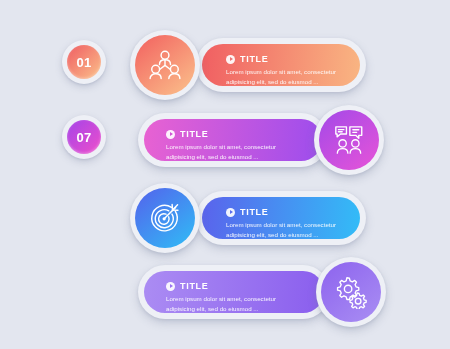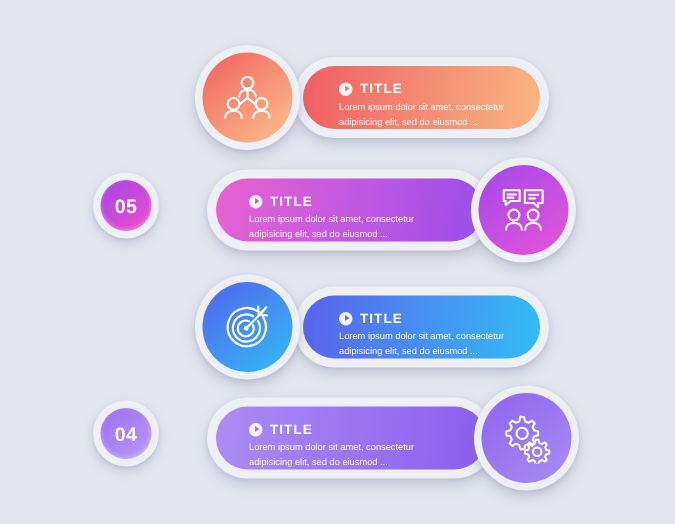--- a/index.html
+++ b/index.html
@@ -134,20 +134,23 @@
     font-size: 6.2px;
     line-height: 1.58;
     max-width: 134px;
   }
 </style>
 </head>
 <body style="background: rgb(227, 230, 239);">
 
 <div class="infographic">
 
+  <div class="num-badge" style="left:62px; top:40px;">
+    <div class="num-badge-inner" style="background:linear-gradient(135deg,#ef5d63 0%,#fbc08a 100%);">01</div>
+  </div>
 
   <div class="icon-circle" style="left:130px; top:30px;">
     <div class="icon-circle-inner" style="background:linear-gradient(140deg,#f2605f 0%,#fbc28c 100%);">
       <svg viewBox="0 0 40 40" fill="none" stroke="#ffffff" stroke-width="1.7" stroke-linecap="round" stroke-linejoin="round">
         <circle cx="20" cy="8.5" r="4.6"></circle>
         <path d="M13.5 19.5c0-3.6 2.9-5.6 6.5-5.6s6.5 2 6.5 5.6"></path>
         <circle cx="9" cy="25" r="4.6"></circle>
         <path d="M2.5 36c0-3.6 2.9-5.6 6.5-5.6s6.5 2 6.5 5.6"></path>
         <circle cx="31" cy="25" r="4.6"></circle>
         <path d="M24.5 36c0-3.6 2.9-5.6 6.5-5.6s6.5 2 6.5 5.6"></path>
@@ -164,21 +167,21 @@
               <i></i>
             </span>
           <span>TITLE</span>
         </div>
         <div class="bar-desc">Lorem ipsum dolor sit amet, consectetur adipisicing elit, sed do eiusmod ...</div>
       </div>
     </div>
   </div>
 
   <div class="num-badge" style="left:62px; top:115px;">
-    <div class="num-badge-inner" style="background:linear-gradient(135deg,#a545e8 0%,#ee4ecb 100%);">05</div>
+    <div class="num-badge-inner" style="background:linear-gradient(135deg,#a545e8 0%,#ee4ecb 100%);">07</div>
   </div>
 
   <div class="bar-frame" style="left:138px; top:113px; width:190px; height:54px;">
     <div class="bar-fill" style="background:linear-gradient(95deg,#e862d2 0%,#9d4ded 100%);">
       <div class="bar-text" style="left:22px;">
         <div class="bar-title">
           <span class="chev">
               <i style="border-left-color:#d053d6;"></i>
             </span>
           <span>TITLE</span>
@@ -225,23 +228,20 @@
           <span class="chev">
               <i style="border-left-color:#5a6bed;"></i>
             </span>
           <span>TITLE</span>
         </div>
         <div class="bar-desc">Lorem ipsum dolor sit amet, consectetur adipisicing elit, sed do eiusmod ...</div>
       </div>
     </div>
   </div>
 
-  <div class="num-badge" style="left:62px; top:267px;">
-    <div class="num-badge-inner" style="background:linear-gradient(135deg,#9d6ef0 0%,#b79bf5 100%);">04</div>
-  </div>
 
   <div class="bar-frame" style="left:138px; top:265px; width:192px; height:54px;">
     <div class="bar-fill" style="background:linear-gradient(95deg,#ab8cf3 0%,#8a5eee 100%);">
       <div class="bar-text" style="left:22px;">
         <div class="bar-title">
           <span class="chev">
               <i style="border-left-color:#9a72f1;"></i>
             </span>
           <span>TITLE</span>
         </div>

